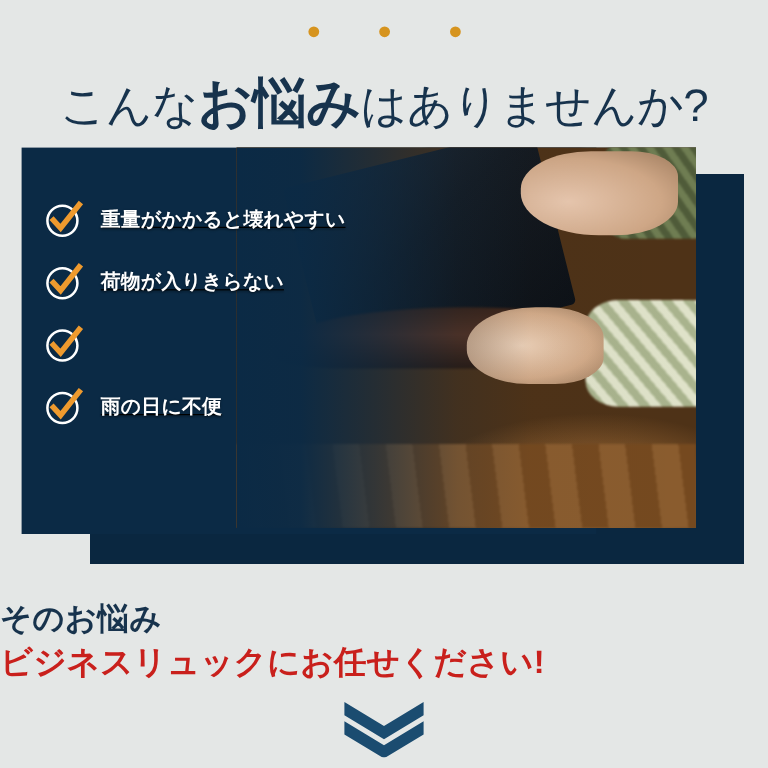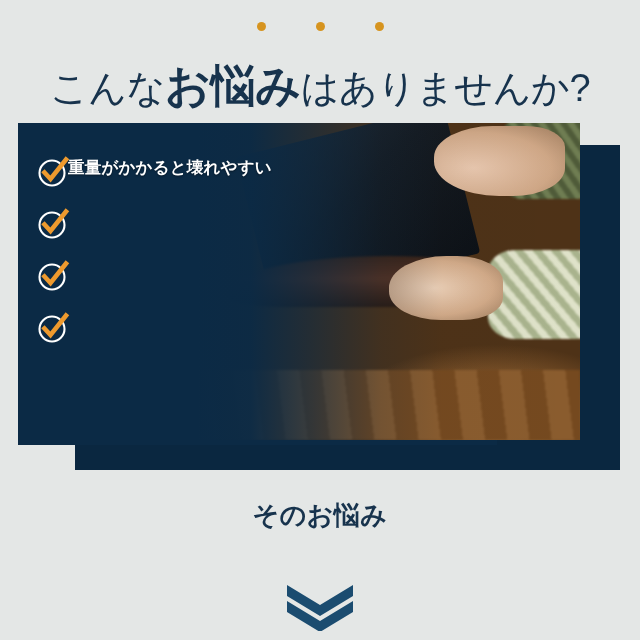--- a/index.html
+++ b/index.html
@@ -194,22 +194,24 @@
 
   
   .checklist {
     position: absolute;
     left: 38px;
     top: 157px;
     width: 280px;
   }
   .check-row {
     display: flex;
-    align-items: flex-start;
+    align-items: center;
     height: 52px;
+    gap: 16px;
+    text-decoration: underline;
   }
   .check-icon {
     position: relative;
     width: 30px;
     height: 30px;
     flex: 0 0 30px;
   }
   .check-icon svg {
     position: absolute;
     left: -2px;
@@ -226,21 +228,21 @@
     white-space: nowrap;
     text-shadow: 0 1px 2px rgba(0,0,0,0.45);
   }
 
   
   .tagline {
     position: absolute;
     left: 0;
     top: 498px;
     width: 640px;
-    text-align: center;
+    text-align: left;
     line-height: 1.38;
     white-space: nowrap;
   }
   .tagline-1 {
     display: block;
     font-size: 26px;
     font-weight: 600;
     color: #17334d;
     letter-spacing: 0.5px;
   }
@@ -302,41 +304,44 @@
       </span>
       <span class="check-label">重量がかかると壊れやすい</span>
     </li>
     <li class="check-row">
       <span class="check-icon">
         <svg viewBox="0 0 36 36" xmlns="http://www.w3.org/2000/svg">
           <circle cx="16" cy="20" r="12.5" fill="none" stroke="#ffffff" stroke-width="2.1"></circle>
           <path d="M8.5 19.5 L14.5 26 L30 6.5" fill="none" stroke="#ee9a2e" stroke-width="4.6" stroke-linecap="square" stroke-linejoin="miter"></path>
         </svg>
       </span>
+      <span class="check-label">荷物が入りきらない</span>
     </li>
     <li class="check-row">
       <span class="check-icon">
         <svg viewBox="0 0 36 36" xmlns="http://www.w3.org/2000/svg">
           <circle cx="16" cy="20" r="12.5" fill="none" stroke="#ffffff" stroke-width="2.1"></circle>
           <path d="M8.5 19.5 L14.5 26 L30 6.5" fill="none" stroke="#ee9a2e" stroke-width="4.6" stroke-linecap="square" stroke-linejoin="miter"></path>
         </svg>
       </span>
     </li>
     <li class="check-row">
       <span class="check-icon">
         <svg viewBox="0 0 36 36" xmlns="http://www.w3.org/2000/svg">
           <circle cx="16" cy="20" r="12.5" fill="none" stroke="#ffffff" stroke-width="2.1"></circle>
           <path d="M8.5 19.5 L14.5 26 L30 6.5" fill="none" stroke="#ee9a2e" stroke-width="4.6" stroke-linecap="square" stroke-linejoin="miter"></path>
         </svg>
       </span>
+      <span class="check-label">雨の日に不便</span>
     </li>
   </ul>
 
   <div class="tagline">
     <span class="tagline-1">そのお悩み</span>
+    <span class="tagline-2">ビジネスリュックにお任せください!</span>
   </div>
 
   <div class="chevron-wrap">
     <span>
       <svg width="74" height="48" viewBox="0 0 74 48" xmlns="http://www.w3.org/2000/svg">
         <path d="M4 2 L37 22 L70 2 L70 13 L37 33 L4 13 Z" fill="#1b4c70"></path>
         <path d="M4 18 L37 38 L70 18 L70 29 L37 49 L4 29 Z" fill="#1b4c70"></path>
       </svg>
     </span>
   </div>

